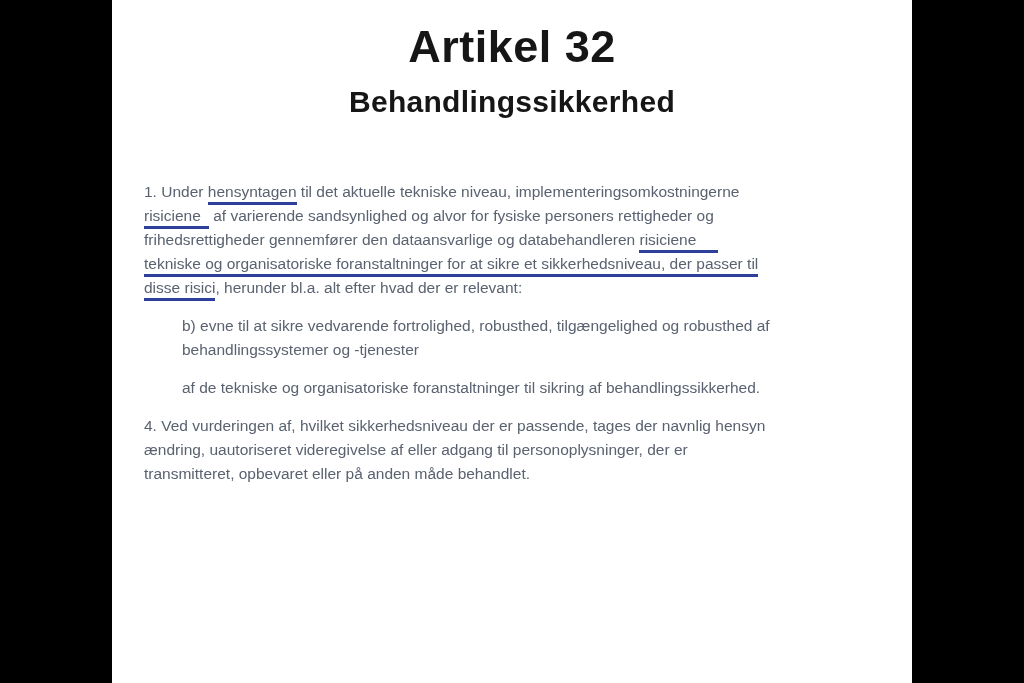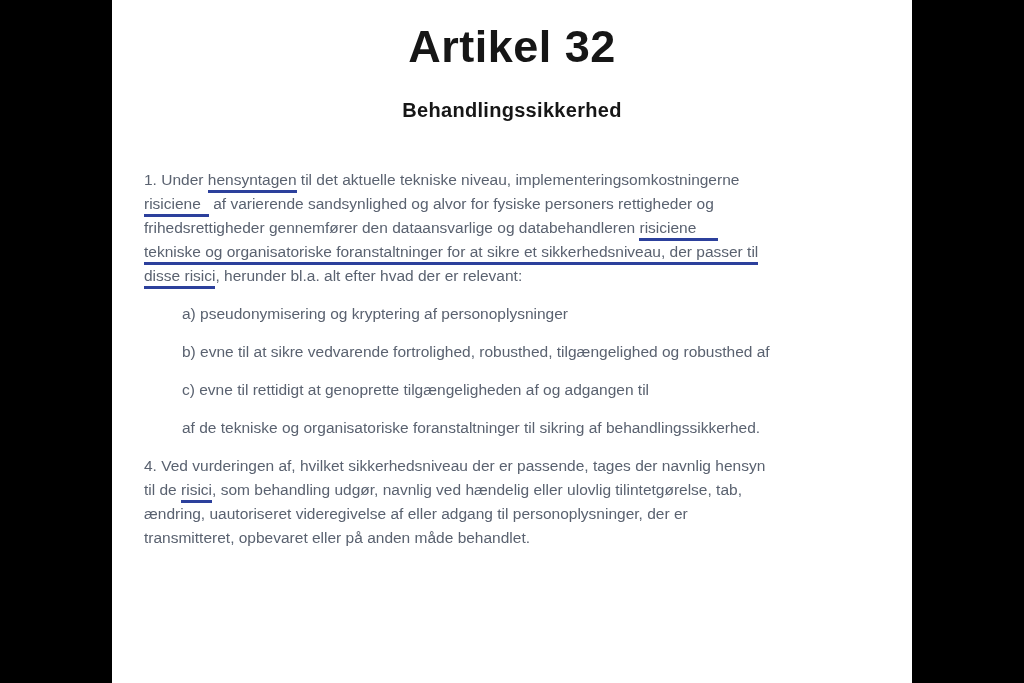--- a/index.html
+++ b/index.html
@@ -28,27 +28,27 @@
     padding:20px 32px 0 32px;
   }
   h1.title{
     text-align:center;
     font-size:45px;line-height:54px;font-weight:600;
     color:var(--title-text);
     letter-spacing:0.5px;
   }
   h2.subtitle{
     text-align:center;
-    font-size:20px;line-height:40px;font-weight:600;
+    font-size:30px;line-height:40px;font-weight:600;
     color:var(--title-text);
-    margin-top:16px;
+    margin-top:8px;
     letter-spacing:0.3px;
   }
   .doc{
-    margin-top:38px;
+    margin-top:58px;
     color:var(--body-text);
     font-size:15.5px;
   }
   .paragraph{margin-bottom:14px;}
   .doc .tline{
     display:block;
     line-height:24px;
     white-space:nowrap;
   }
   .list{margin-left:38px;}
@@ -72,33 +72,29 @@
     <div class="paragraph">
         <div class="tline"><span>1. Under </span><span class="u">hensyntagen</span><span> til det aktuelle tekniske niveau, implementeringsomkostningerne</span></div>
         <div class="tline"><span class="u" style="padding-right: 8px;">risiciene</span><span> af varierende sandsynlighed og alvor for fysiske personers rettigheder og</span></div>
         <div class="tline"><span>frihedsrettigheder gennemfører den dataansvarlige og databehandleren </span><span class="u" style="padding-right: 22px;">risiciene</span></div>
         <div class="tline"><span class="u">tekniske og organisatoriske foranstaltninger for at sikre et sikkerhedsniveau, der passer til</span></div>
         <div class="tline"><span class="u">disse risici</span><span>, herunder bl.a. alt efter hvad der er relevant:</span></div>
       </div>
 
     <div class="list">
       <div class="list-item">
-          <div class="tline"><span>a) pseudonymisering og kryptering af personoplysninger</span></div>
+          <div class="tline"><span>b) evne til at sikre vedvarende fortrolighed, robusthed, tilgængelighed og robusthed af</span></div>
+          <div class="tline"><span>behandlingssystemer og -tjenester</span></div>
         </div>
       <div class="list-item">
-          <div class="tline"><span>b) evne til at sikre vedvarende fortrolighed, robusthed, tilgængelighed og robusthed af</span></div>
-        </div>
-      <div class="list-item">
-          <div class="tline"><span>c) evne til rettidigt at genoprette tilgængeligheden af og adgangen til</span></div>
         </div>
       <div class="list-item">
           <div class="tline"><span>af de tekniske og organisatoriske foranstaltninger til sikring af behandlingssikkerhed.</span></div>
         </div>
     </div>
 
     <div class="paragraph">
         <div class="tline"><span>4. Ved vurderingen af, hvilket sikkerhedsniveau der er passende, tages der navnlig hensyn</span></div>
-        <div class="tline"><span>til de </span><span class="u">risici</span><span>, som behandling udgør, navnlig ved hændelig eller ulovlig tilintetgørelse, tab,</span></div>
         <div class="tline"><span>ændring, uautoriseret videregivelse af eller adgang til personoplysninger, der er</span></div>
         <div class="tline"><span>transmitteret, opbevaret eller på anden måde behandlet.</span></div>
       </div>
   </div>
 </div>
 
 </body></html>

